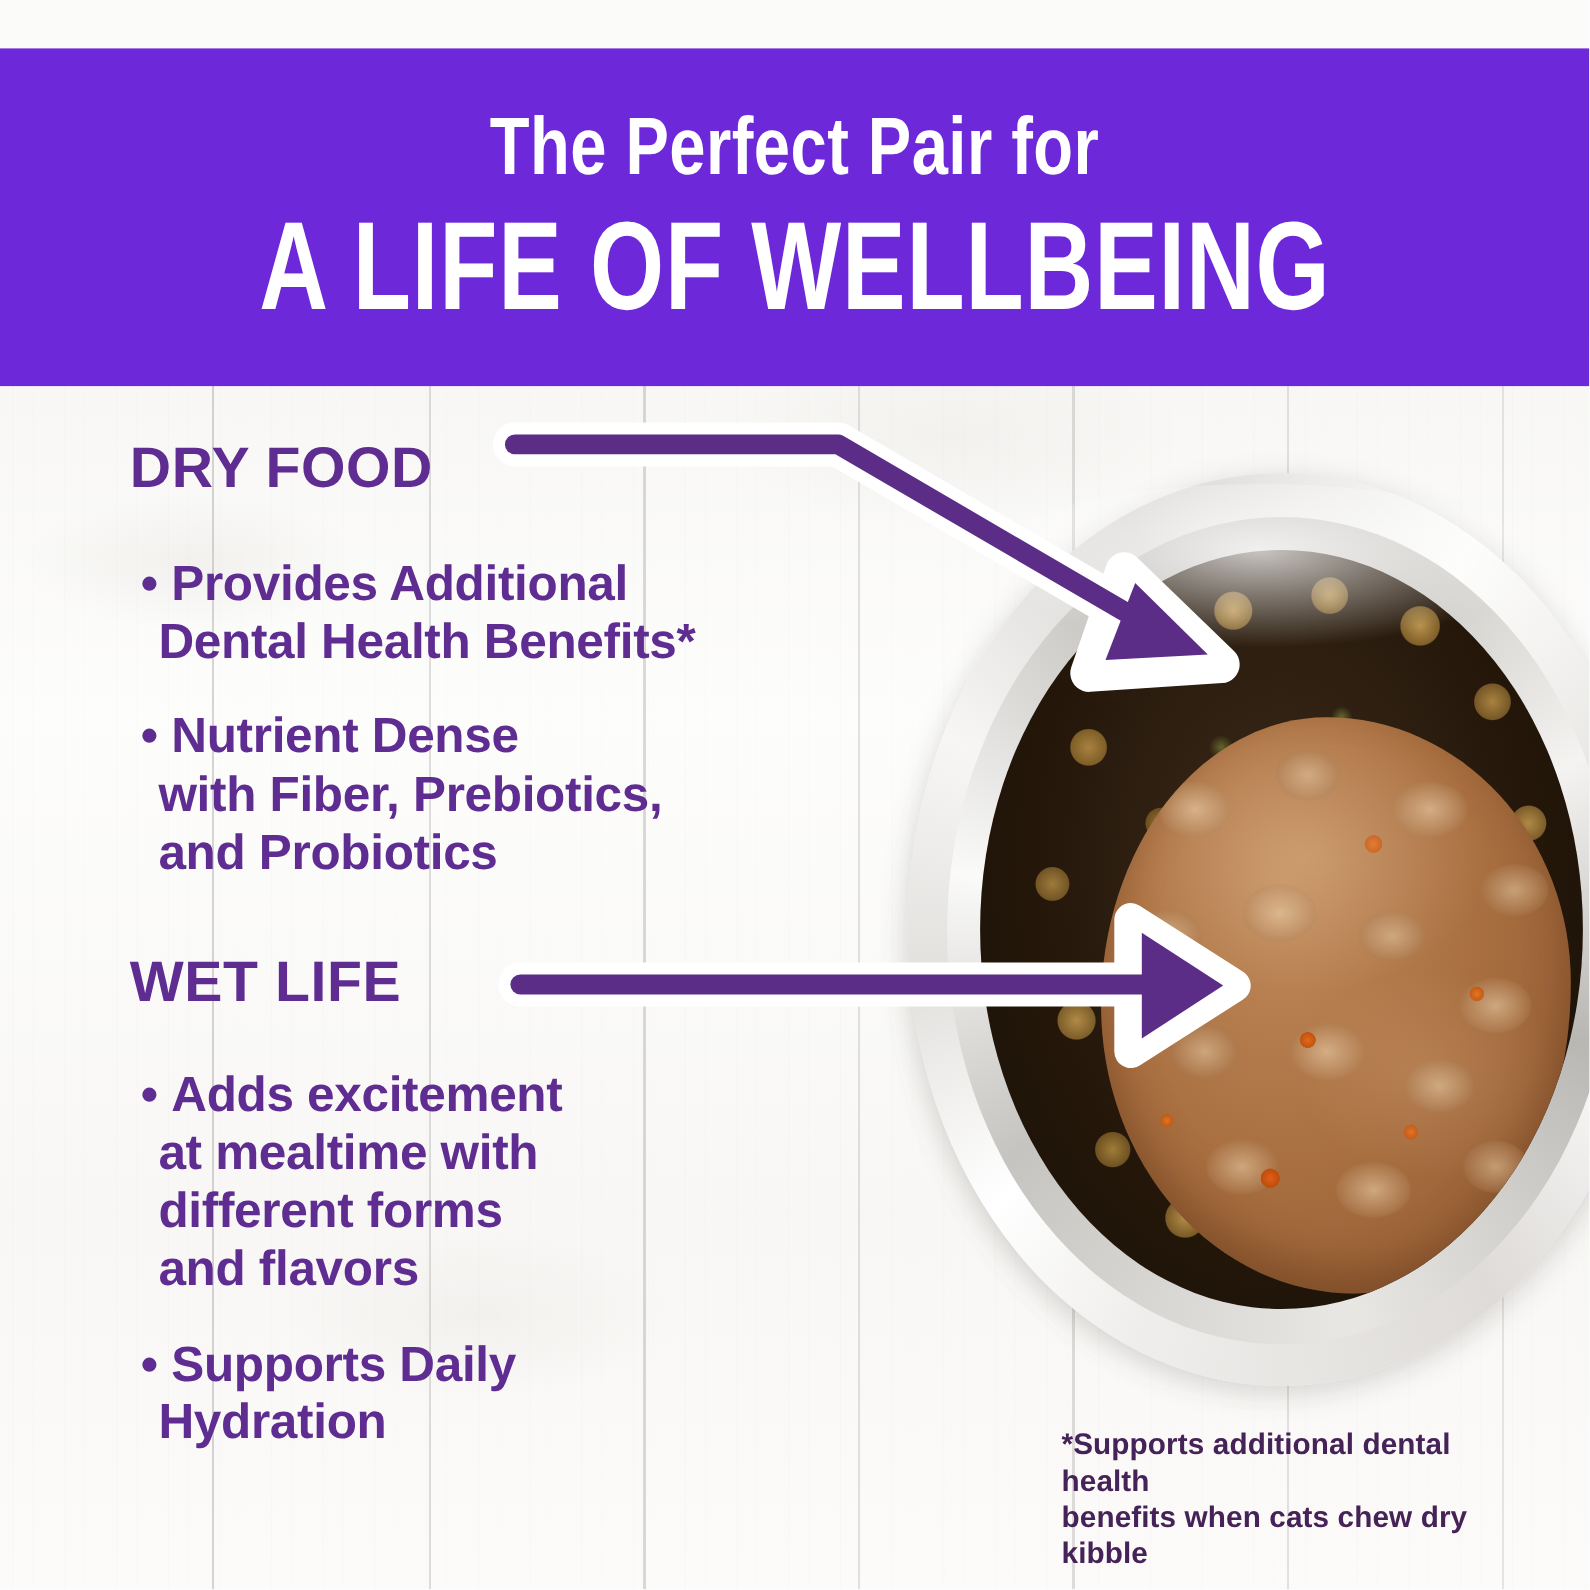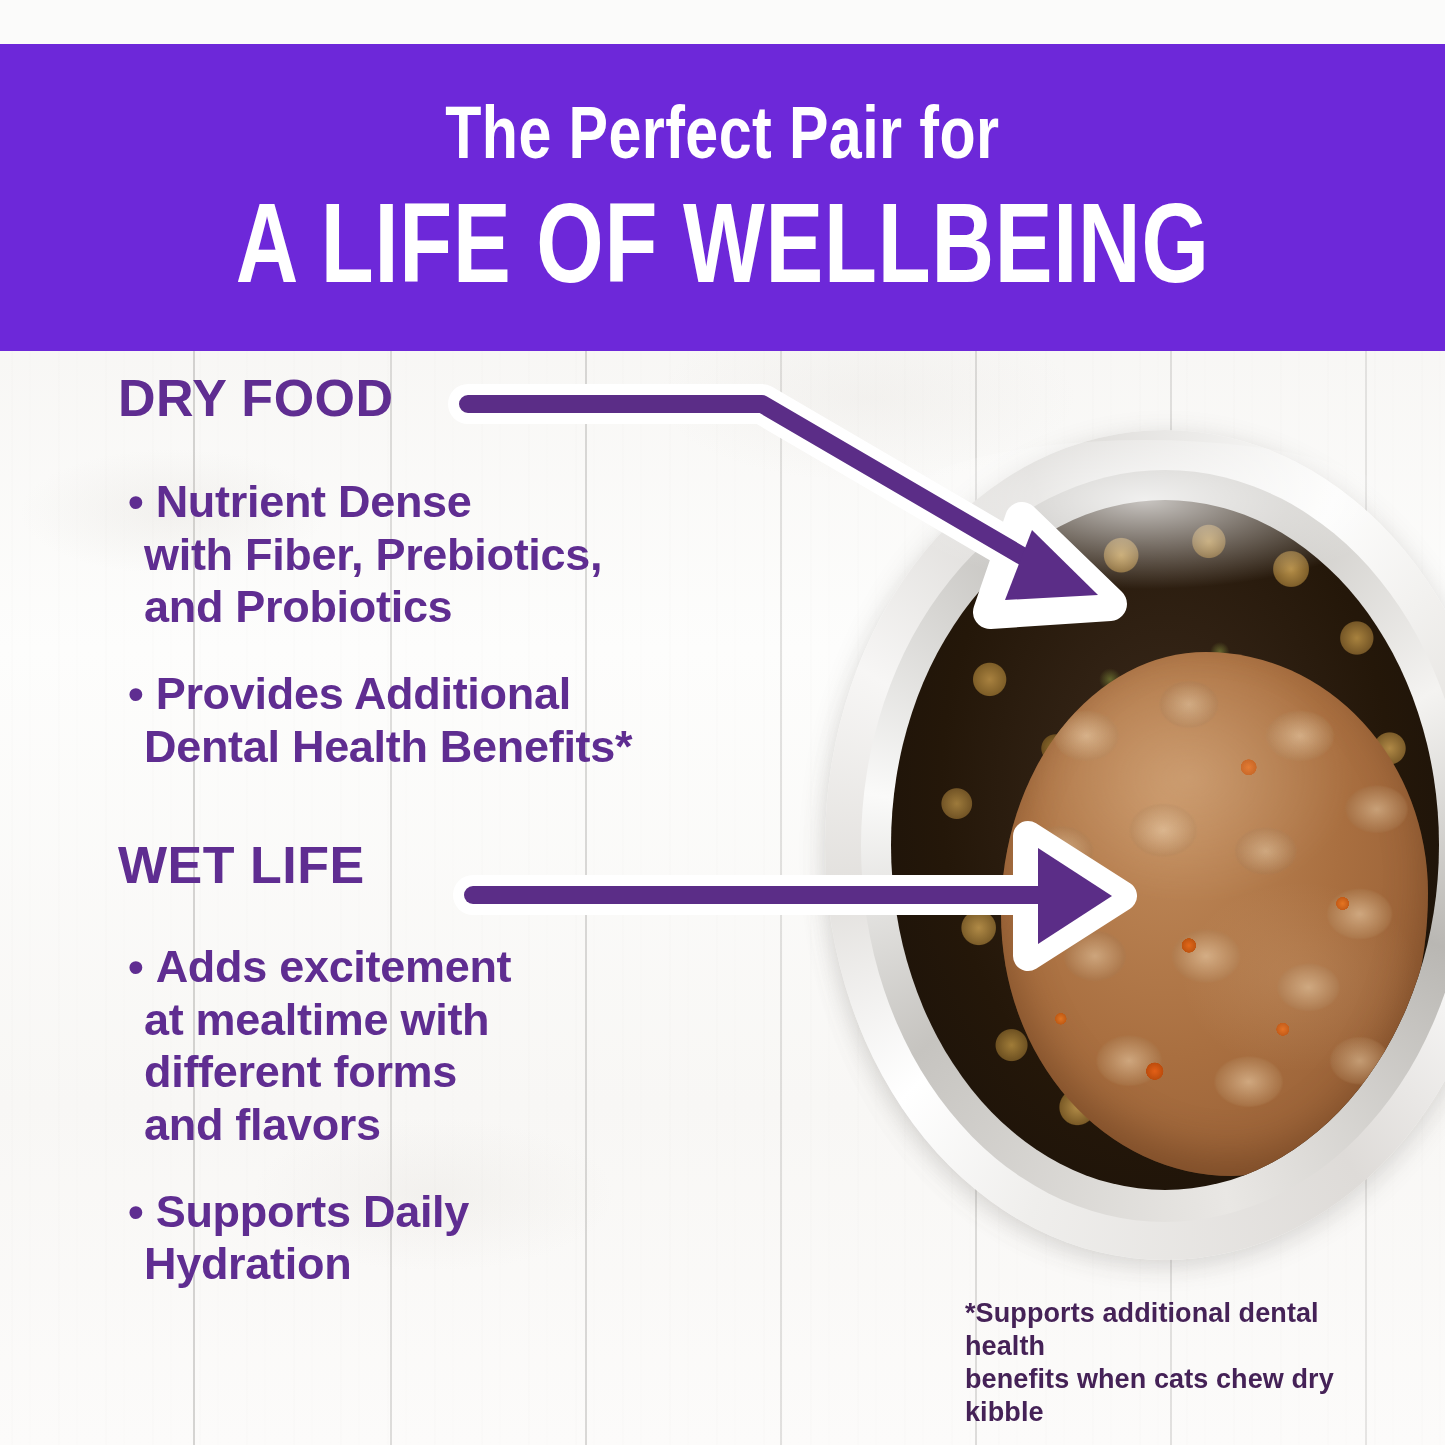--- a/index.html
+++ b/index.html
@@ -119,20 +119,21 @@
     width:700px;
   }
   .section-head {
     color:#5f2d91;
     font-family:"Liberation Sans Narrow","Liberation Sans", sans-serif;
     font-weight:bold;
     font-size:52px;
     line-height:1;
     letter-spacing:0.5px;
     white-space:nowrap;
+    margin-top:28px;
   }
   .bullet-list { list-style:none; }
   .bullet-item {
     color:#5f2d91;
     font-family:"Liberation Sans", sans-serif;
     font-weight:bold;
     font-size:45px;
     line-height:1.17;
     letter-spacing:-0.3px;
     text-indent:-26px;
@@ -357,25 +358,25 @@
       <path d="M 473 895 L 1062 895" fill="none" stroke="#5b2d87" stroke-width="18" stroke-linecap="round"></path>
       <path d="M 1038 848 L 1112 896 L 1038 944 Z" fill="#5b2d87"></path>
     </g>
   </svg>
 
   <div class="copy-col">
 
     <div class="section-head">DRY FOOD</div>
 
     <ul class="bullet-list" id="dry-bullets">
+      <li class="bullet-item">Provides Additional
+Dental Health Benefits*</li>
       <li class="bullet-item">Nutrient Dense
 with Fiber, Prebiotics,
 and Probiotics</li>
-      <li class="bullet-item">Provides Additional
-Dental Health Benefits*</li>
     </ul>
 
     <div class="section-head" id="wet-head">WET LIFE</div>
 
     <ul class="bullet-list" id="wet-bullets">
       <li class="bullet-item">Adds excitement
 at mealtime with
 different forms
 and flavors</li>
       <li class="bullet-item">Supports Daily

